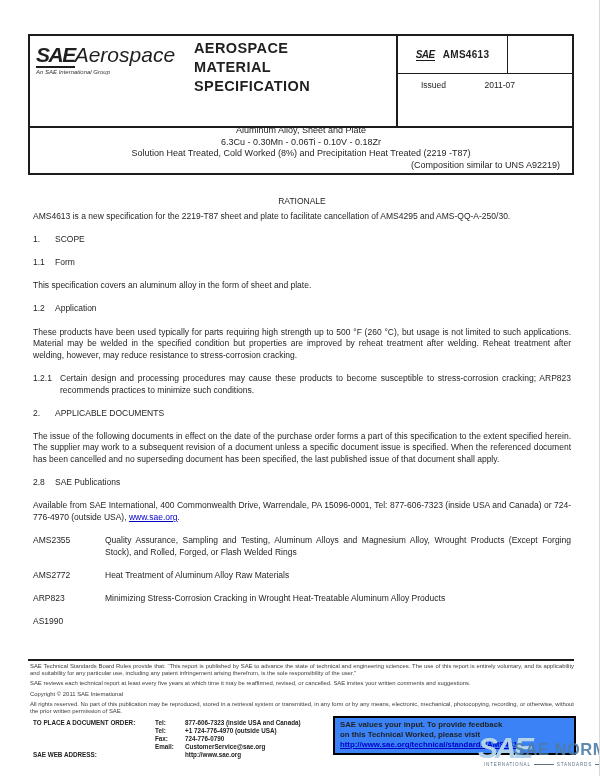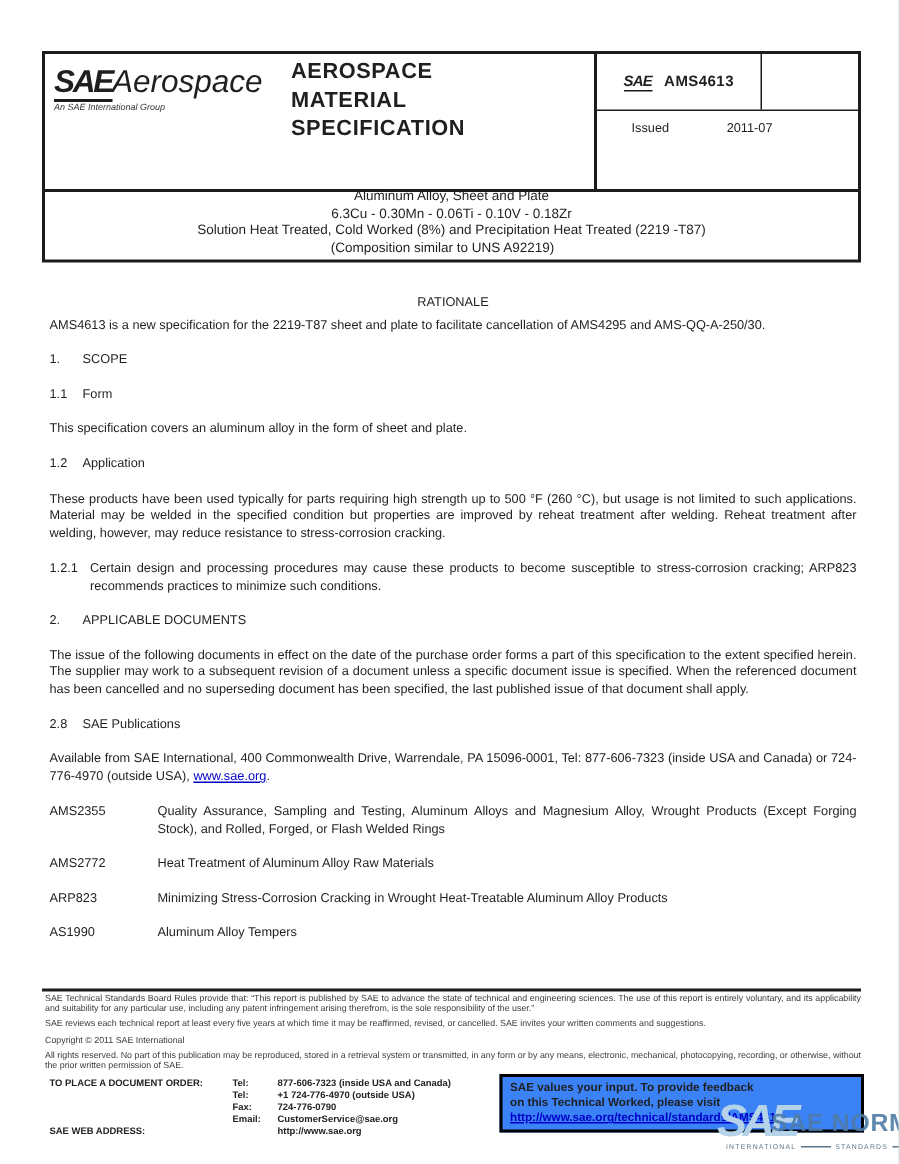--- a/index.html
+++ b/index.html
@@ -37,21 +37,21 @@
   .badge-sae  { font-weight:900; font-style:italic; font-size:10px; letter-spacing:-0.5px; border-bottom:1.5px solid #1c1c1c; }
   .doc-number { font-weight:bold; font-size:10px; letter-spacing:0.3px; }
   .doc-box-top-right { flex:1; }
   .issued-row { padding:6px 0 0 23px; font-size:8.5px; }
   .issued-date { margin-left:36px; }
 
   .title-block {
     position:absolute; left:0; top:85px; width:100%; box-sizing:border-box;
     text-align:center; font-size:9px; line-height:11.5px; padding-top:4px;
   }
-  .title-line4 { text-align:center; padding-right:12px; }
+  .title-line4 { text-align:right; padding-right:12px; }
 
   
   .body-content { position:absolute; left:33px; top:196px; width:538px; font-size:8.5px; line-height:11.6px; }
   .h-center { text-align:center; margin:0 0 3px; }
   .para { text-align:justify; margin:0 0 11.6px; }
   .sec-heading { margin:0 0 11.6px; }
   .sec-num { display:inline-block; width:22px; }
   .hang { position:relative; padding-left:27px; text-align:justify; margin:0 0 11.6px; }
   .hang .hang-num { position:absolute; left:0; top:0; }
   .doc-row { display:flex; margin:0 0 11.6px; }
@@ -168,21 +168,20 @@
     <div class="doc-row">
       <span class="doc-code">AMS2772</span>
       <span class="doc-title">Heat Treatment of Aluminum Alloy Raw Materials</span>
     </div>
     <div class="doc-row">
       <span class="doc-code">ARP823</span>
       <span class="doc-title">Minimizing Stress-Corrosion Cracking in Wrought Heat-Treatable Aluminum Alloy Products</span>
     </div>
     <div class="doc-row">
       <span class="doc-code">AS1990</span>
-      <span class="doc-title">Aluminum Alloy Tempers</span>
     </div>
   </div>
 
   <div class="footer-rule"></div>
   <div class="legal">
     <p>SAE Technical Standards Board Rules provide that: “This report is published by SAE to advance the state of technical and engineering sciences. The use of this report is entirely voluntary, and its applicability and suitability for any particular use, including any patent infringement arising therefrom, is the sole responsibility of the user.”</p>
     <p>SAE reviews each technical report at least every five years at which time it may be reaffirmed, revised, or cancelled. SAE invites your written comments and suggestions.</p>
     <p>Copyright © 2011 SAE International</p>
     <p>All rights reserved. No part of this publication may be reproduced, stored in a retrieval system or transmitted, in any form or by any means, electronic, mechanical, photocopying, recording, or otherwise, without the prior written permission of SAE.</p>
   </div>

